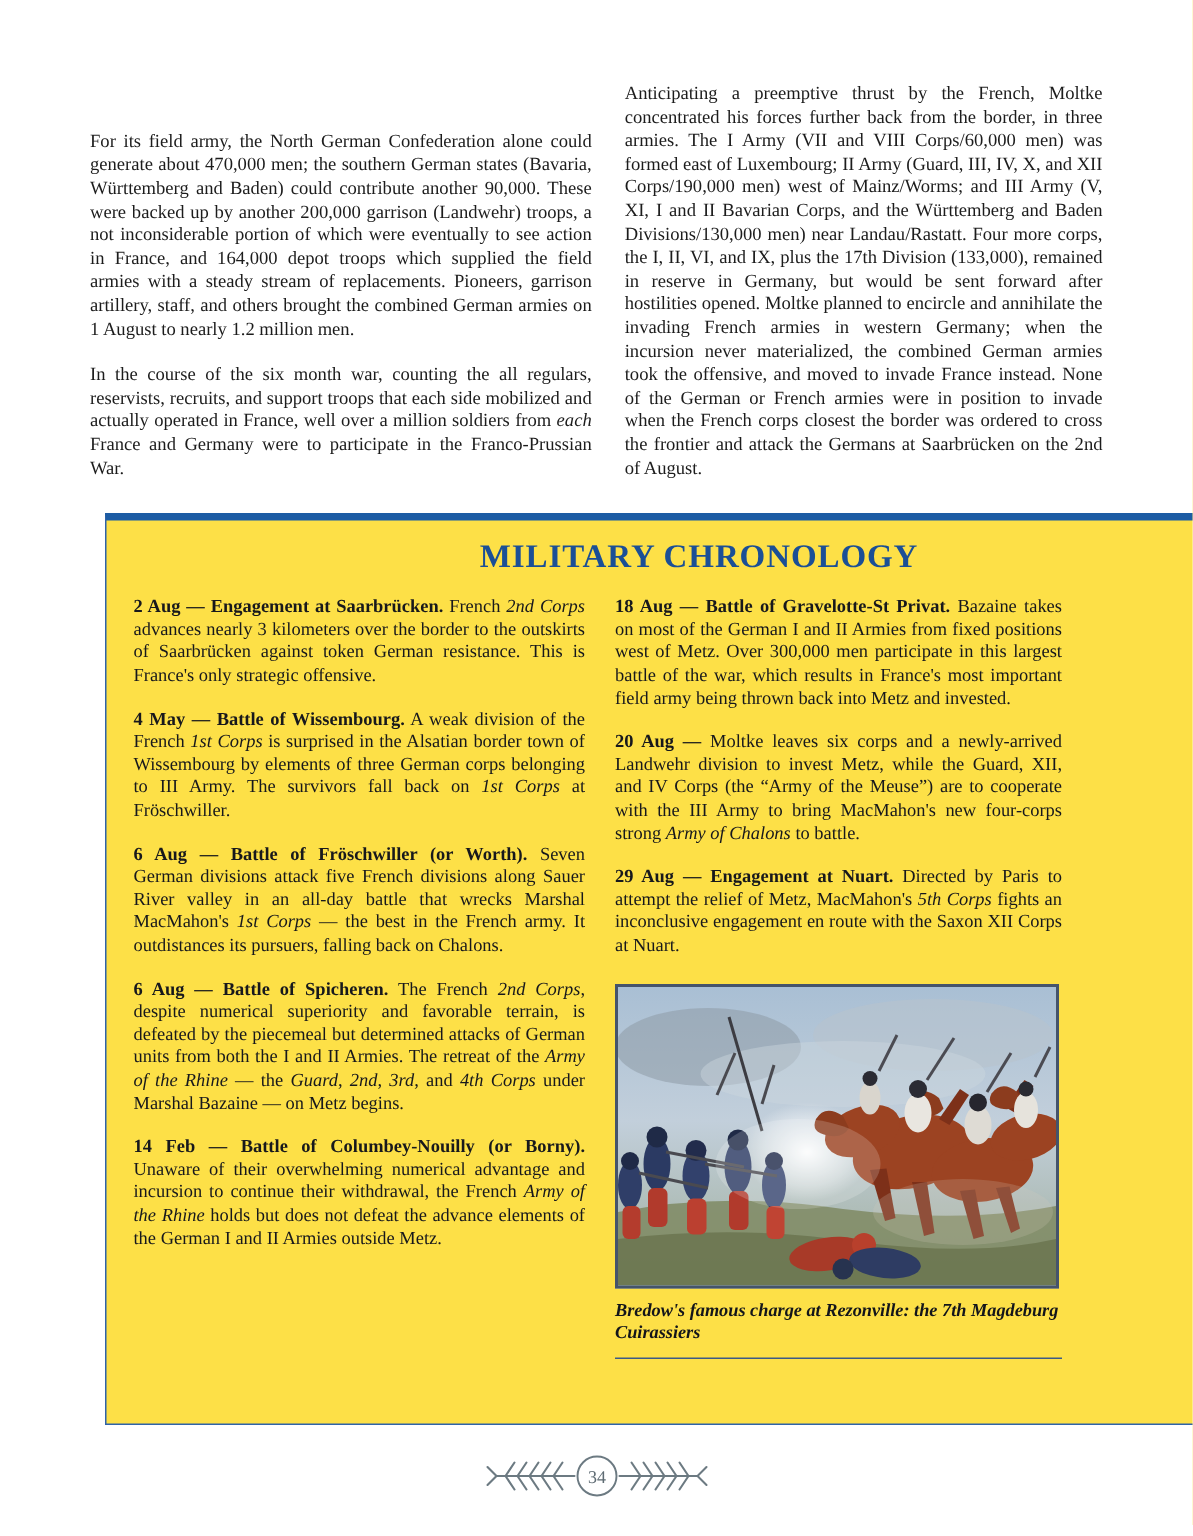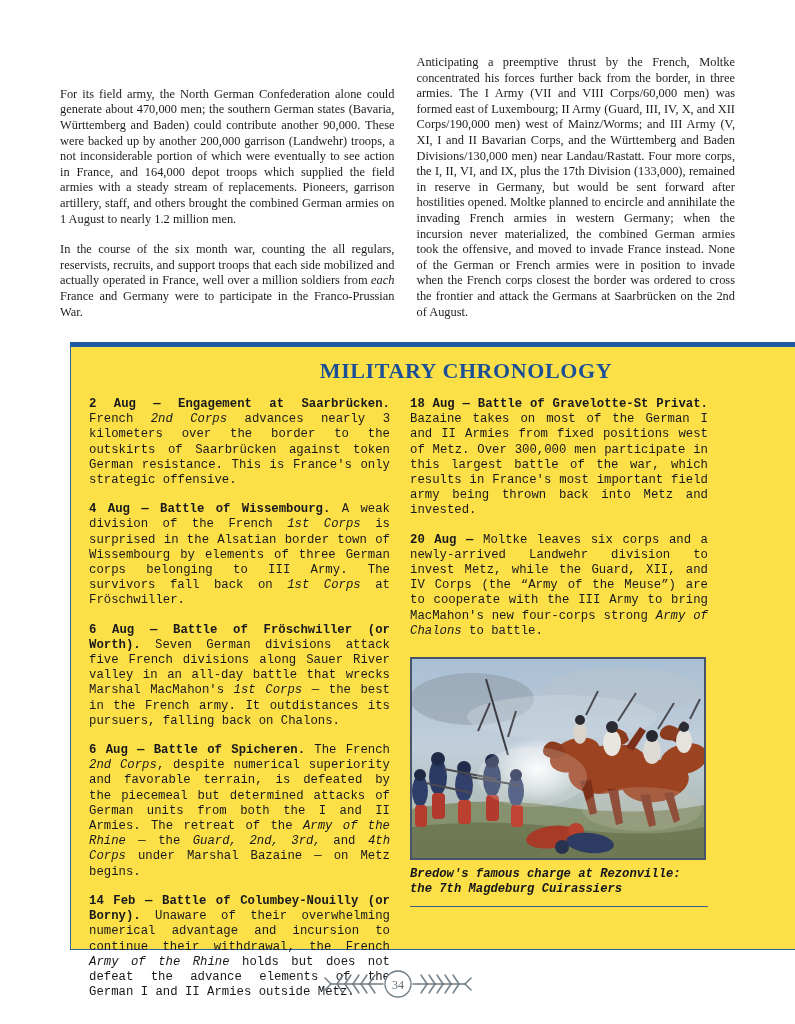--- a/index.html
+++ b/index.html
@@ -72,21 +72,20 @@
   }
 
   .chron-body {
     display: flex;
     padding: 10px 18px 0 18px;
     gap: 20px;
     box-sizing: border-box;
   }
   .chron-col {
     width: 301px;
-    font-family: Liberation Mono, monospace;
   }
   .chron-col.right { width: 298px; }
 
   .entry {
     margin: 0 0 14px 0;
     font-size: 12.3px;
     line-height: 15.2px;
     text-align: justify;
     color: #17181c;
   }
@@ -162,37 +161,38 @@
   <div class="chron-panel">
 
     <div class="chron-title">MILITARY CHRONOLOGY</div>
 
     <div class="chron-body">
 
       <div class="chron-col left">
 
         <p class="entry"><b>2 Aug — Engagement at Saarbrücken.</b><span> French </span><i>2nd Corps</i><span> advances nearly 3 kilometers over the border to the outskirts of Saarbrücken against token German resistance. This is France's only strategic offensive.</span></p>
 
-        <p class="entry"><b>4 Aug — Battle of Wissembourg.</b><span> A weak division of the French </span><i>1st Corps</i><span> is surprised in the Alsatian border town of Wissembourg by elements of three German corps belonging to III Army. The survivors fall back on </span><i>1st Corps</i><span> at Fröschwiller.</span></p>
+        <p class="entry"><b>4 May — Battle of Wissembourg.</b><span> A weak division of the French </span><i>1st Corps</i><span> is surprised in the Alsatian border town of Wissembourg by elements of three German corps belonging to III Army. The survivors fall back on </span><i>1st Corps</i><span> at Fröschwiller.</span></p>
 
         <p class="entry"><b>6 Aug — Battle of Fröschwiller (or Worth).</b><span> Seven German divisions attack five French divisions along Sauer River valley in an all-day battle that wrecks Marshal MacMahon's </span><i>1st Corps</i><span> — the best in the French army. It outdistances its pursuers, falling back on Chalons.</span></p>
 
         <p class="entry"><b>6 Aug — Battle of Spicheren.</b><span> The French </span><i>2nd Corps</i><span>, despite numerical superiority and favorable terrain, is defeated by the piecemeal but determined attacks of German units from both the I and II Armies. The retreat of the </span><i>Army of the Rhine</i><span> — the </span><i>Guard, 2nd, 3rd,</i><span> and </span><i>4th Corps</i><span> under Marshal Bazaine — on Metz begins.</span></p>
 
         <p class="entry"><b>14 Feb — Battle of Columbey-Nouilly (or Borny).</b><span> Unaware of their overwhelming numerical advantage and incursion to continue their withdrawal, the French </span><i>Army of the Rhine</i><span> holds but does not defeat the advance elements of the German I and II Armies outside Metz.</span></p>
 
 
       </div>
 
       <div class="chron-col right">
 
         <p class="entry"><b>18 Aug — Battle of Gravelotte-St Privat.</b><span> Bazaine takes on most of the German I and II Armies from fixed positions west of Metz. Over 300,000 men participate in this largest battle of the war, which results in France's most important field army being thrown back into Metz and invested.</span></p>
 
         <p class="entry"><b>20 Aug —</b><span> Moltke leaves six corps and a newly-arrived Landwehr division to invest Metz, while the Guard, XII, and IV Corps (the “Army of the Meuse”) are to cooperate with the III Army to bring MacMahon's new four-corps strong </span><i>Army of Chalons</i><span> to battle.</span></p>
 
+        <p class="entry"><b>29 Aug — Engagement at Nuart.</b><span> Directed by Paris to attempt the relief of Metz, MacMahon's </span><i>5th Corps</i><span> fights an inconclusive engagement en route with the Saxon XII Corps at Nuart.</span></p>
 
         <div class="figure">
           <div class="figure-frame">
             <svg width="292" height="199" viewBox="0 0 292 199" xmlns="http://www.w3.org/2000/svg">
               <defs>
                 <linearGradient id="skyG" x1="0" y1="0" x2="0" y2="1">
                   <stop offset="0%" stop-color="#a9bfd4"></stop>
                   <stop offset="45%" stop-color="#c2cfdb"></stop>
                   <stop offset="100%" stop-color="#9fae9b"></stop>
                 </linearGradient>

